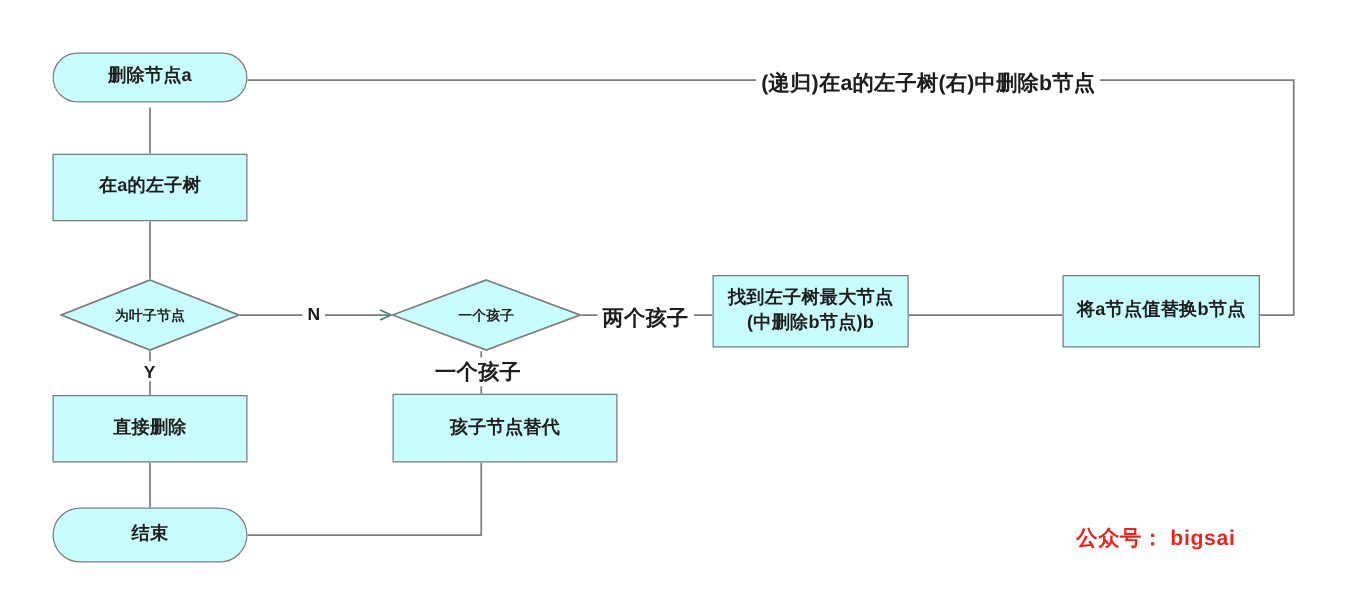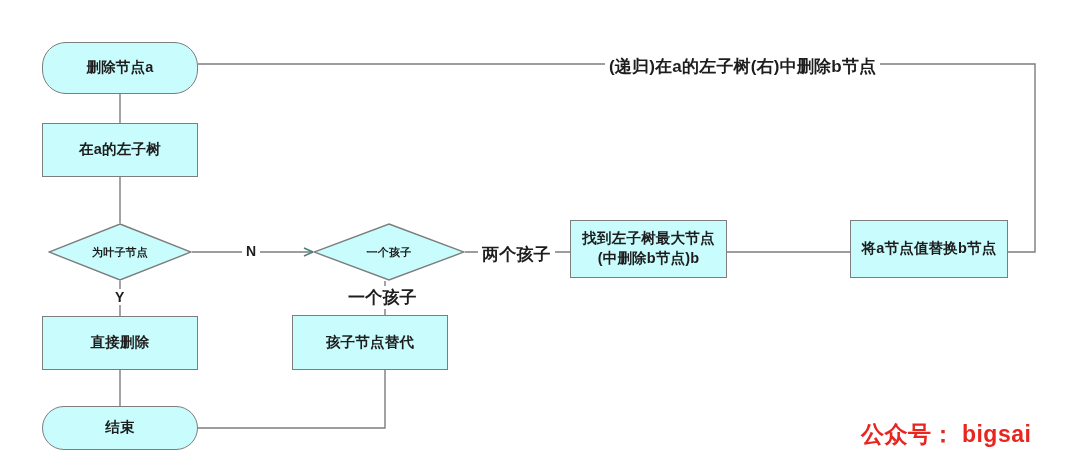--- a/index.html
+++ b/index.html
@@ -74,21 +74,21 @@
     white-space: nowrap;
     padding: 0 4px;
     z-index: 4;
     letter-spacing: 0.2px;
   }
   .edge-label.small { font-size: 14px; }
 
   .watermark {
     position: absolute;
     color: #e8251f;
-    font-size: 23px;
+    font-size: 17px;
     font-weight: bold;
     white-space: nowrap;
     z-index: 5;
     letter-spacing: 0.5px;
   }
 </style>
 </head>
 <body>
 
 <div id="canvas">
@@ -115,21 +115,21 @@
       <path d="M 120 370 L 120 406"></path>
 
       <path d="M 385 370 L 385 428 L 198 428"></path>
     </g>
 
     <g fill="none" stroke="#4d7f75" stroke-width="1.4">
       <path d="M 313 252 L 304 248 M 313 252 L 304 256"></path>
     </g>
   </svg>
 
-  <div class="node rounded" style="left:42px; top:42px; width:156px; height:52px;">
+  <div class="node rounded" style="left:42px; top:42px; width:156px; height:40px;">
     <div class="lines">
       <div>删除节点a</div>
     </div>
   </div>
 
   <div class="node" style="left:42px; top:123px; width:156px; height:54px;">
     <div class="lines">
       <div>在a的左子树</div>
     </div>
   </div>
@@ -160,21 +160,21 @@
       <div>直接删除</div>
     </div>
   </div>
 
   <div class="node" style="left:850px; top:220px; width:158px; height:58px;">
     <div class="lines">
       <div>将a节点值替换b节点</div>
     </div>
   </div>
 
-  <div class="node" style="left:292px; top:315px; width:156px; height:55px;">
+  <div class="node" style="left:314px; top:315px; width:180px; height:55px;">
     <div class="lines">
       <div>孩子节点替代</div>
     </div>
   </div>
 
   <div class="node rounded" style="left:42px; top:406px; width:156px; height:44px;">
     <div class="lines">
       <div>结束</div>
     </div>
   </div>

